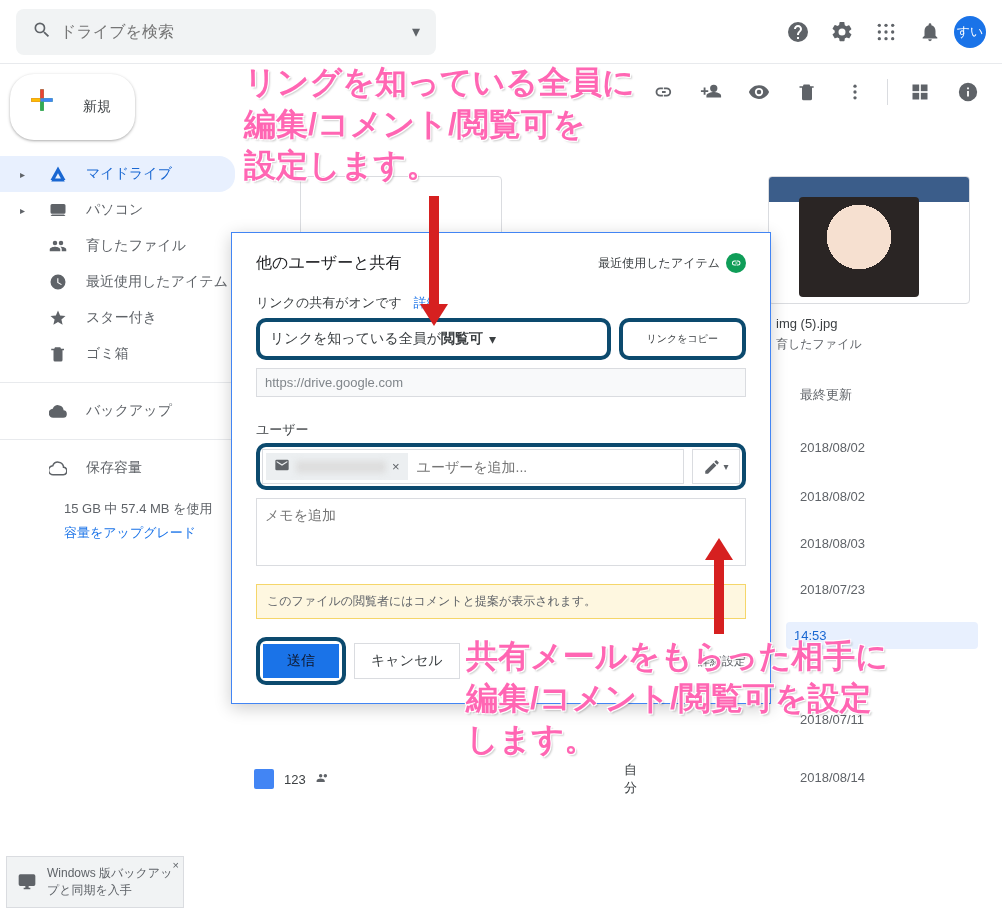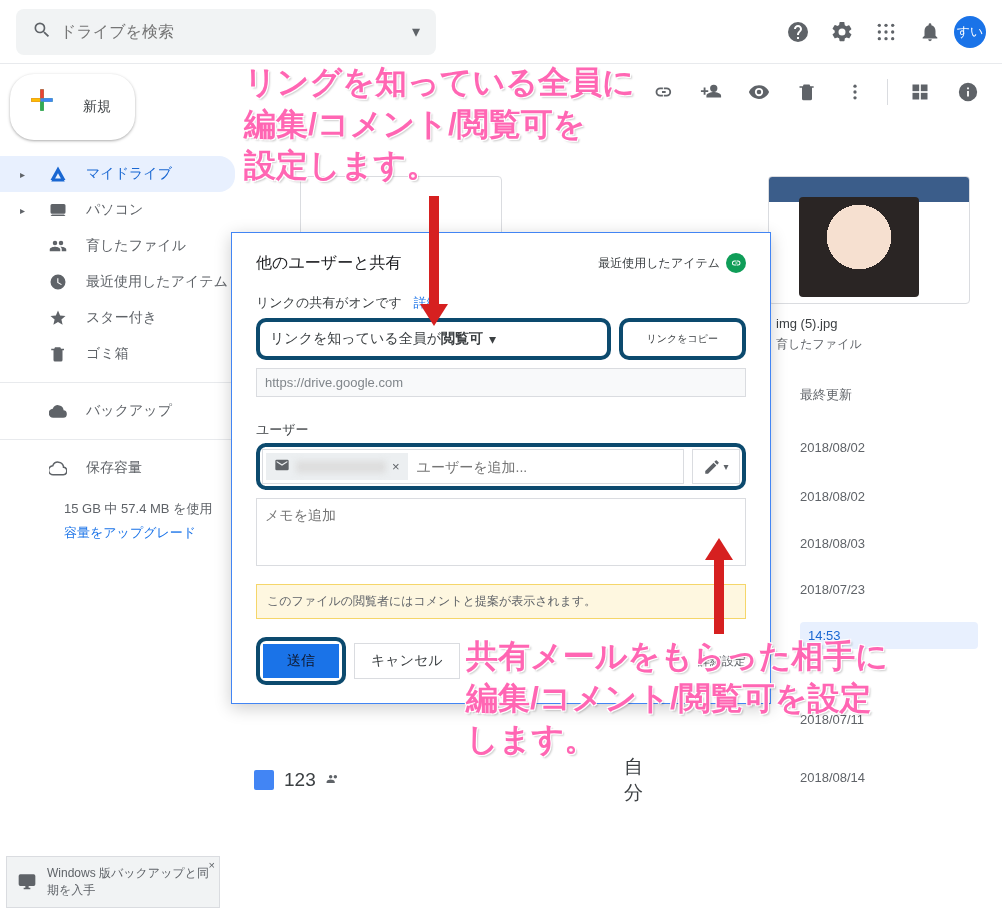--- a/index.html
+++ b/index.html
@@ -40,21 +40,21 @@
 .file-thumb { position: absolute; border: 1px solid #dadce0; border-radius: 4px; background: #fff; }
 .thumb1 { left: 50px; top: 112px; width: 202px; height: 60px; }
 .thumb3 { right: 32px; top: 112px; width: 202px; height: 128px; background: linear-gradient(#3b5d8a 0 20%, #fff 20% 100%); }
 .thumb3-label { position: absolute; right: 32px; top: 248px; width: 202px; font-size: 13px; color: #3c4043; padding: 4px 8px; }
 .thumb3-sub { position: absolute; right: 32px; top: 272px; width: 202px; font-size: 12px; color: #5f6368; padding: 0 8px; }
 
 .col-header { position: absolute; right: 32px; top: 322px; width: 170px; font-size: 13px; color: #5f6368; font-weight: 500; }
 .date-col { position: absolute; right: 32px; width: 170px; font-size: 13px; color: #5f6368; }
 .row-sel { background: #e8f0fe; color: #1967d2; border-radius: 4px; padding: 6px 8px; }
 
-.row-last { position: absolute; left: 4px; top: 705px; display: flex; align-items: center; gap: 10px; font-size: 19px; color: #3c4043; }
+.row-last { position: absolute; left: 4px; top: 705px; display: flex; align-items: center; gap: 10px; font-size: 13px; color: #3c4043; }
 .row-last .ficon { width: 20px; height: 20px; background: #4285f4; border-radius: 2px; }
 .row-last .owner { position: absolute; left: 370px; }
 .dialog { position: absolute; left: 231px; top: 232px; width: 540px; background: #fff; border: 1px solid #4285f4; box-shadow: 0 4px 16px rgba(0,0,0,.2); padding: 20px 24px 18px; }
 .dialog-title { font-size: 16px; color: #202124; margin-bottom: 20px; }
 .get-link { position: absolute; right: 24px; top: 20px; font-size: 12px; color: #3c4043; display: flex; align-items: center; gap: 6px; }
 .get-link .circle { width: 20px; height: 20px; border-radius: 50%; background: #0f9d58; display: flex; align-items: center; justify-content: center; }
 .link-status { font-size: 13px; color: #3c4043; margin-bottom: 6px; }
 .link-status a { color: #1a73e8; text-decoration: none; margin-left: 8px; }
 .pink-box { border: 4px solid #0c4a6e; border-radius: 10px; }
 .perm-row { display: flex; gap: 8px; margin-bottom: 6px; }
@@ -76,21 +76,21 @@
 .cancel-btn { background: #fff; border: 1px solid #dadce0; padding: 8px 16px; font-size: 14px; color: #3c4043; cursor: pointer; }
 .adv-link { margin-left: auto; font-size: 12px; color: #5f6368; cursor: pointer; }
 
 
 .annotation { position: absolute; color: #ff66b3; font-size: 32px; font-weight: 800; line-height: 1.3; text-shadow: -1px -1px 0 #fff, 1px -1px 0 #fff, -1px 1px 0 #fff, 1px 1px 0 #fff, 2px 2px 2px rgba(0,0,0,.2); }
 .arrow-shaft { position: absolute; background: #d62020; }
 .arrow-head-down { width: 0; height: 0; border-left: 14px solid transparent; border-right: 14px solid transparent; border-top: 22px solid #d62020; }
 .arrow-head-up { width: 0; height: 0; border-left: 14px solid transparent; border-right: 14px solid transparent; border-bottom: 22px solid #d62020; }
 
 
-.bottom-strip { position: absolute; left: 6px; bottom: 4px; width: 214px; background: #f1f3f4; border: 1px solid #dadce0; padding: 8px 10px; font-size: 12px; color: #5f6368; display: flex; align-items: center; gap: 10px; }
+.bottom-strip { position: absolute; left: 6px; bottom: 4px; width: 178px; background: #f1f3f4; border: 1px solid #dadce0; padding: 8px 10px; font-size: 12px; color: #5f6368; display: flex; align-items: center; gap: 10px; }
 .bottom-strip .close { position: absolute; right: 4px; top: 2px; font-size: 11px; cursor: pointer; }
 
 
 .face { position: absolute; right: 50px; top: 20px; width: 120px; height: 100px; background: radial-gradient(circle at 50% 40%, #f6e0d0 0 38%, #2a2524 38%); border-radius: 4px; }
 </style>
 </head>
 <body>
 
 <div class="header">
   <div class="search-container">
@@ -281,21 +281,21 @@
     <div class="face"></div>
   </div>
   <div class="thumb3-label">img (5).jpg</div>
   <div class="thumb3-sub">育したファイル</div>
 
   <div class="col-header">最終更新</div>
   <div class="date-col" style="top:376px">2018/08/02</div>
   <div class="date-col" style="top:425px">2018/08/02</div>
   <div class="date-col" style="top:472px">2018/08/03</div>
   <div class="date-col" style="top:518px">2018/07/23</div>
-  <div class="date-col row-sel" style="top:558px;right:24px;width:178px">14:53</div>
+  <div class="date-col row-sel" style="top:558px;right:24px;width:192px">14:53</div>
   <div class="date-col" style="top:648px">2018/07/11</div>
   <div class="date-col" style="top:706px">2018/08/14</div>
 
   <div class="row-last">
     <div class="ficon"></div>
     <span>123</span>
     <span><svg width="14" height="14" viewBox="0 0 24 24" fill="#5f6368">
           <path d="M16 11a3 3 0 100-6 3 3 0 000 6zM8 11a3 3 0 100-6 3 3 0 000 6zm0 2c-2.33 0-7 1.17-7 3.5V19h14v-2.5C15 14.17 10.33 13 8 13z"></path>
         </svg></span>
     <span class="owner">自分</span>

